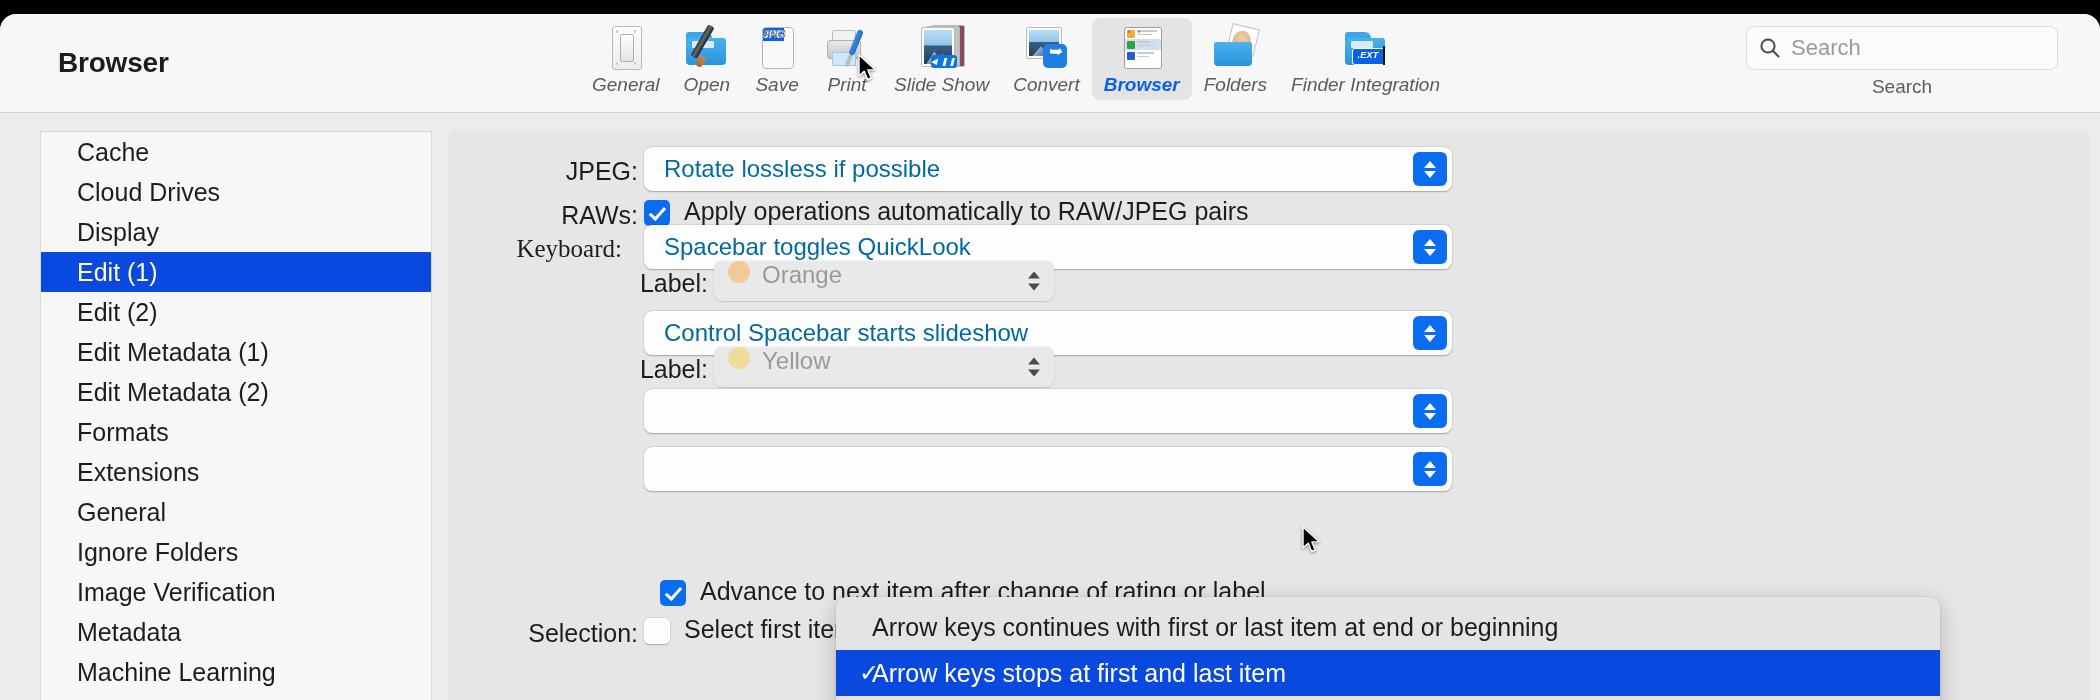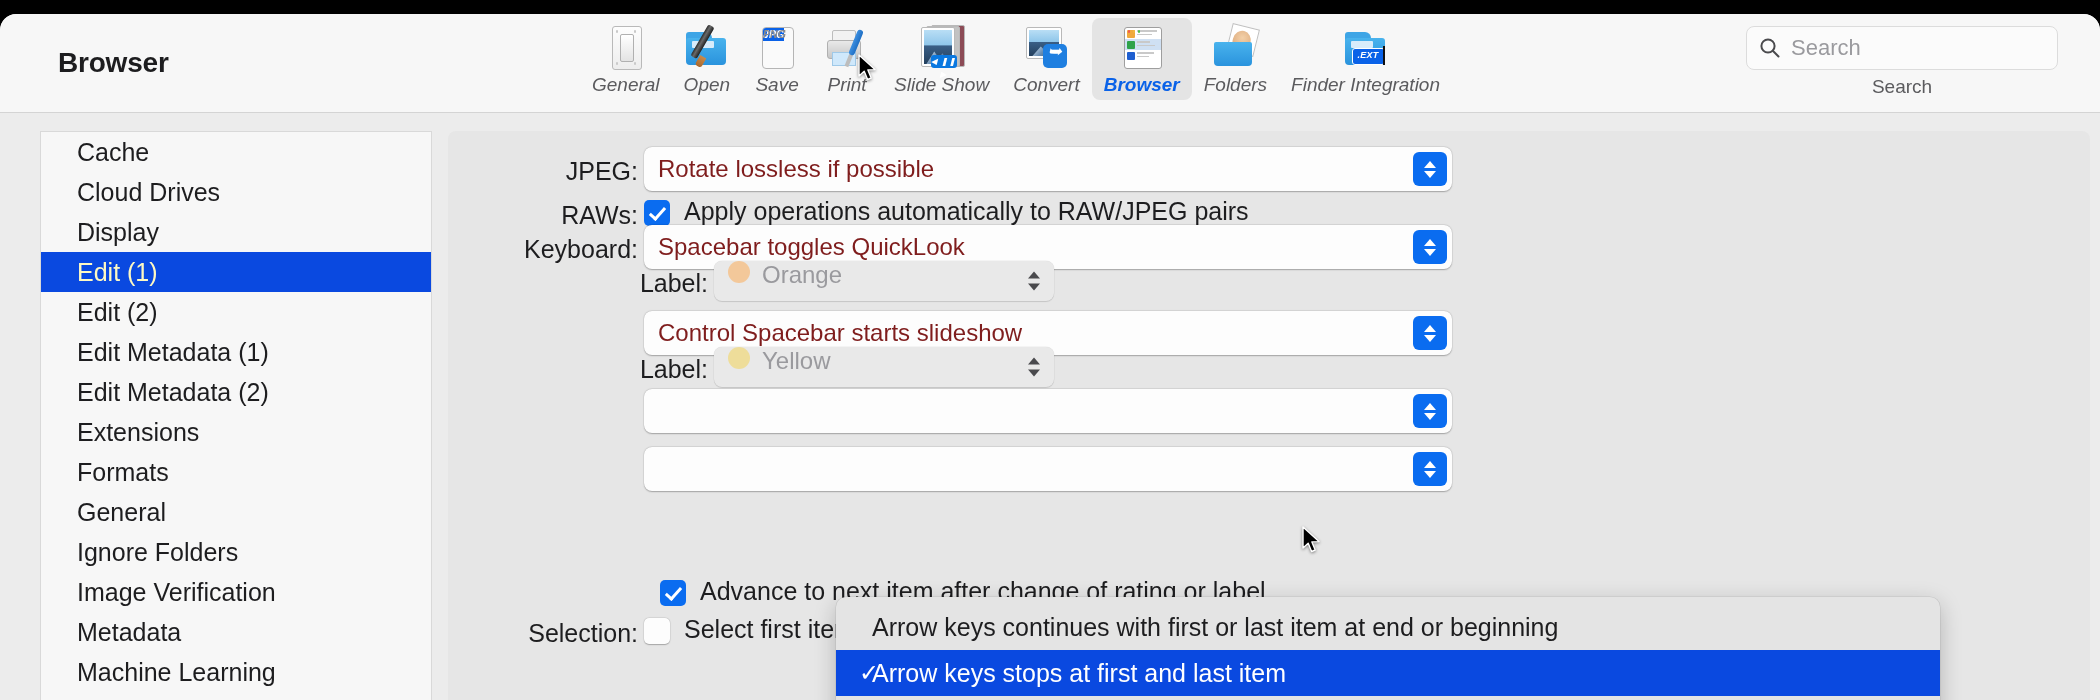--- a/index.html
+++ b/index.html
@@ -267,22 +267,22 @@
   }
 
   .popup {
     position:absolute;
     height:44px;
     background:#fdfdfd;
     border-radius:8px;
     box-shadow: 0 0.5px 1.5px rgba(0,0,0,.28), 0 0 0 0.5px rgba(0,0,0,.06);
     display:flex; align-items:center;
     box-sizing:border-box;
-    padding-left:14px;
-    font-size:24px; color:#7f1d1d;
+    padding-left:20px;
+    font-size:24px; color:#0369a1;
   }
   .popup .chev {
     position:absolute; right:5px; top:5px; width:34px; height:34px;
     background:#0a6cf0; border-radius:6px;
     display:flex; align-items:center; justify-content:center;
     flex-direction:column; gap:3px;
   }
   .popup .chev span {
     display:block; width:0;height:0;
     border-left:6px solid transparent; border-right:6px solid transparent;
@@ -508,22 +508,22 @@
   <div id="body">
 
     <div id="sidebar">
       <div class="side-item">Cache</div>
       <div class="side-item">Cloud Drives</div>
       <div class="side-item">Display</div>
       <div class="side-item sel">Edit (1)</div>
       <div class="side-item">Edit (2)</div>
       <div class="side-item">Edit Metadata (1)</div>
       <div class="side-item">Edit Metadata (2)</div>
+      <div class="side-item">Formats</div>
       <div class="side-item">Extensions</div>
-      <div class="side-item">Formats</div>
       <div class="side-item">General</div>
       <div class="side-item">Ignore Folders</div>
       <div class="side-item">Image Verification</div>
       <div class="side-item">Metadata</div>
       <div class="side-item">Machine Learning</div>
     </div>
 
     <div id="panel">
 
       <div class="rlabel" style="left:20px; top:26px; width:170px;">JPEG:</div>
@@ -534,21 +534,21 @@
             <span class="dn"></span>
           </span>
       </div>
 
       <div class="rlabel" style="left:20px; top:70px; width:170px;">RAWs:</div>
       <div class="cbrow" style="left:196px; top:66px;">
         <span class="checkbox on"></span>
         <span class="cbtext">Apply operations automatically to RAW/JPEG pairs</span>
       </div>
 
-      <div class="rlabel" style="left:20px; top:104px; width:170px;">Keyboard:</div>
+      <div class="rlabel" style="left:4px; top:104px; width:170px;font-family:Liberation Serif, serif;">Keyboard:</div>
       <div class="popup" style="left:196px; top:94px; width:808px;text-align:center;">
         <span>Spacebar toggles QuickLook</span>
         <span class="chev">
             <span class="up"></span>
             <span class="dn"></span>
           </span>
       </div>
 
       <div class="rlabel" style="left:90px; top:138px; width:170px;">Label:</div>
       <div class="stepper-popup" style="left:266px; top:130px; width:340px;">

